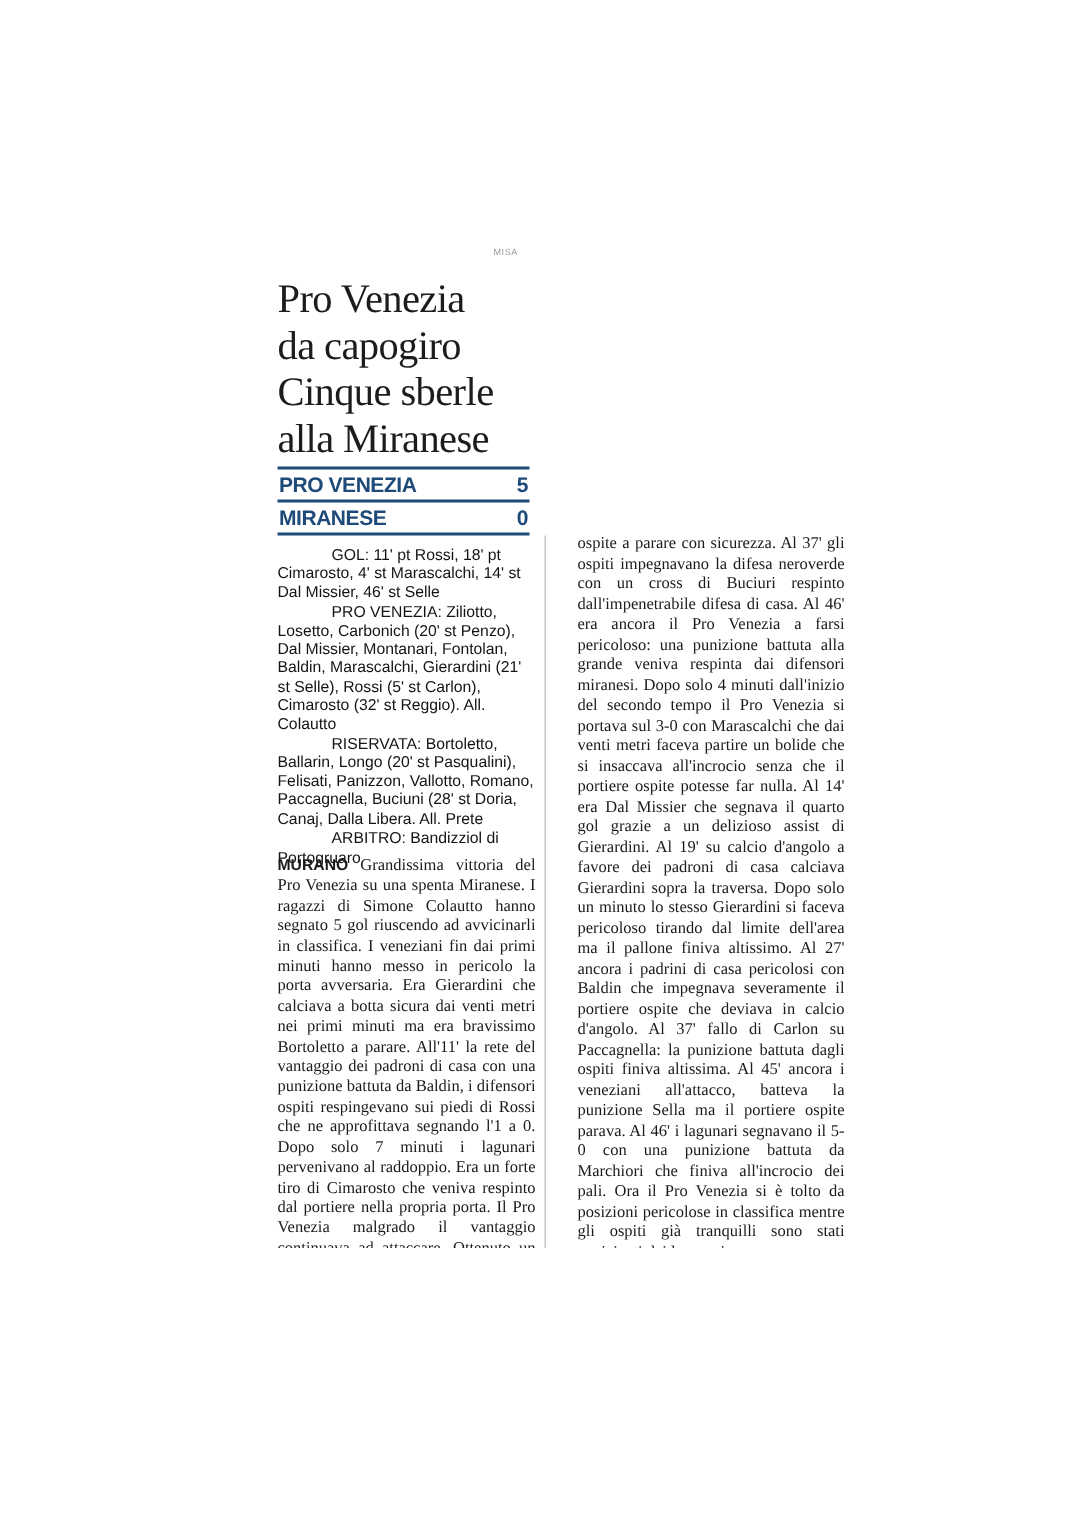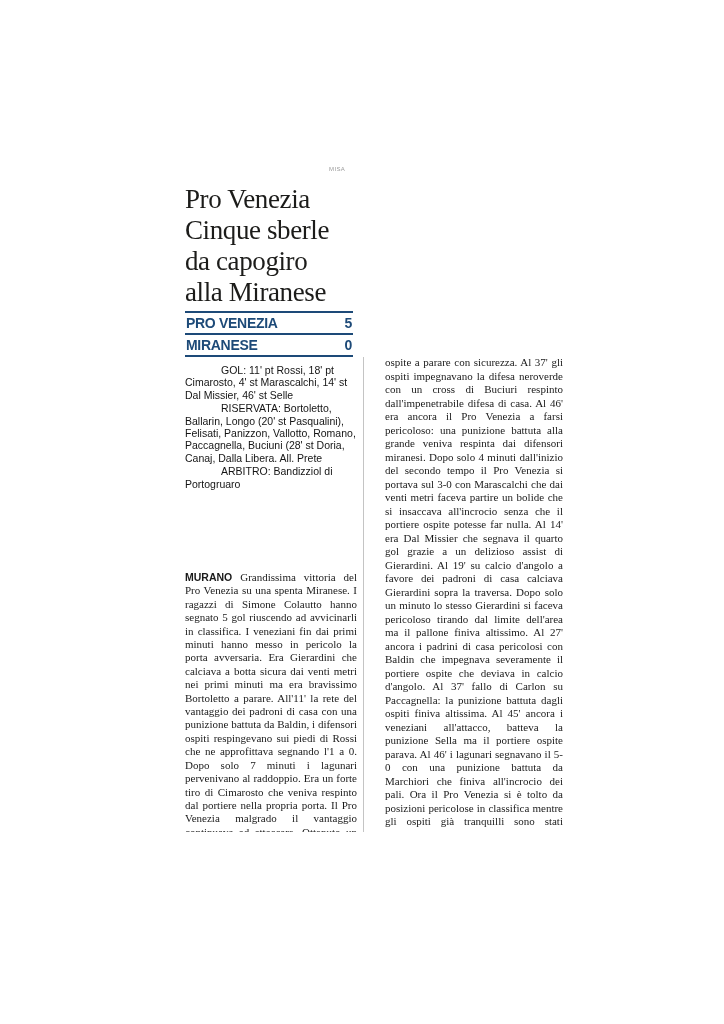--- a/index.html
+++ b/index.html
@@ -126,38 +126,39 @@
 </style>
 </head>
 <body>
 
 <div class="page">
 
   <div class="corner-label">MISA</div>
 
   <h1 class="headline">
     <span class="hl">Pro Venezia</span>
+    <span class="hl">da capogiro</span>
     <span class="hl">Cinque sberle</span>
-    <span class="hl">da capogiro</span>
     <span class="hl">alla Miranese</span>
   </h1>
 
   <div class="scoreboard">
     <div class="score-row">
       <span>PRO VENEZIA</span>
       <span>5</span>
     </div>
     <div class="score-row">
       <span>MIRANESE</span>
       <span>0</span>
     </div>
   </div>
 
   <div class="match-info">
     <p class="info-block"><span class="info-label">GOL:</span> <span>11' pt Rossi, 18' pt Cimarosto, 4' st Marascalchi, 14' st Dal Missier, 46' st Selle</span></p>
+    <p class="info-block"><span class="info-label">PRO VENEZIA:</span> <span>Ziliotto, Losetto, Carbonich (20' st Penzo), Dal Missier, Montanari, Fontolan, Baldin, Marascalchi, Gierardini (21' st Selle), Rossi (5' st Carlon), Cimarosto (32' st Reggio). All. Colautto</span></p>
     <p class="info-block"><span class="info-label">RISERVATA:</span> <span>Bortoletto, Ballarin, Longo (20' st Pasqualini), Felisati, Panizzon, Vallotto, Romano, Paccagnella, Buciuni (28' st Doria, Canaj, Dalla Libera. All. Prete</span></p>
     <p class="info-block"><span class="info-label">ARBITRO:</span> <span>Bandizziol di Portogruaro</span></p>
   </div>
 
   <div class="body-left">
     <p class="body-par"><span class="dateline">MURANO</span> <span>Grandissima vittoria del Pro Venezia su una spenta Miranese. I ragazzi di Simone Colautto hanno segnato 5 gol riuscendo ad avvicinarli in classifica. I veneziani fin dai primi minuti hanno messo in pericolo la porta avversaria. Era Gierardini che calciava a botta sicura dai venti metri nei primi minuti ma era bravissimo Bortoletto a parare. All'11' la rete del vantaggio dei padroni di casa con una punizione battuta da Baldin, i difensori ospiti respingevano sui piedi di Rossi che ne approfittava segnando l'1 a 0. Dopo solo 7 minuti i lagunari pervenivano al raddoppio. Era un forte tiro di Cimarosto che veniva respinto dal portiere nella propria porta. Il Pro Venezia malgrado il vantaggio continuava ad attaccare. Ottenuto un calcio d'angolo i lagunari lo battevano con Cimarosto e il pallone veniva colpito di testa da Marascalchi ed era bravo il portiere</span></p>
     <div class="cut-line">ospite a parare con sicurezza. Al 37'</div>
   </div>
 
   <div class="col-divider"></div>

